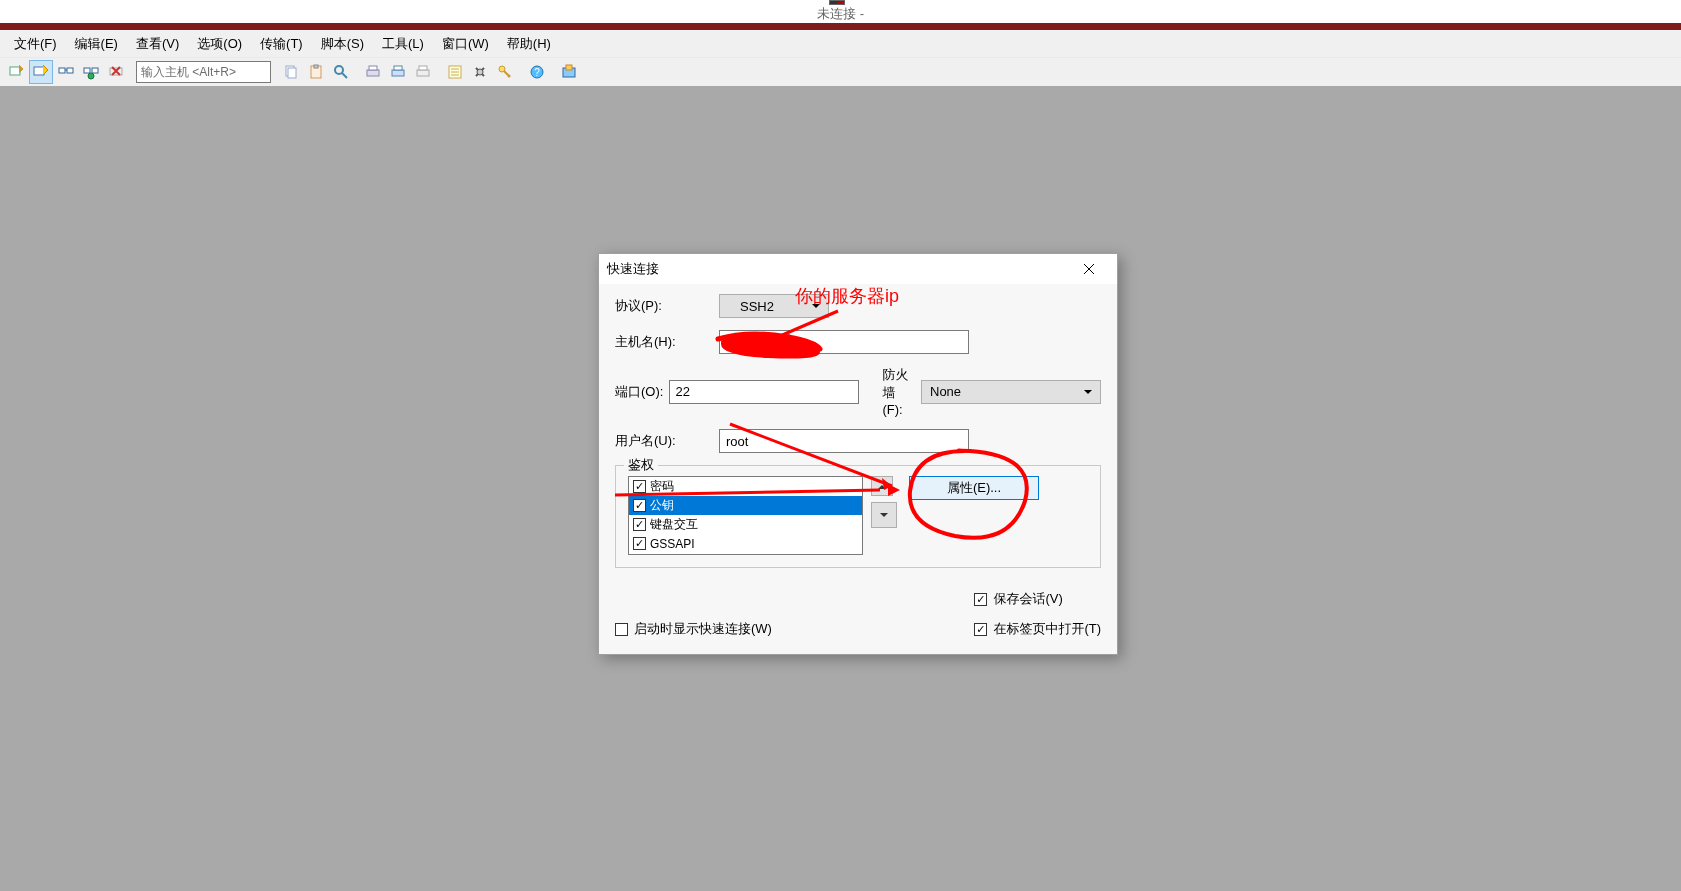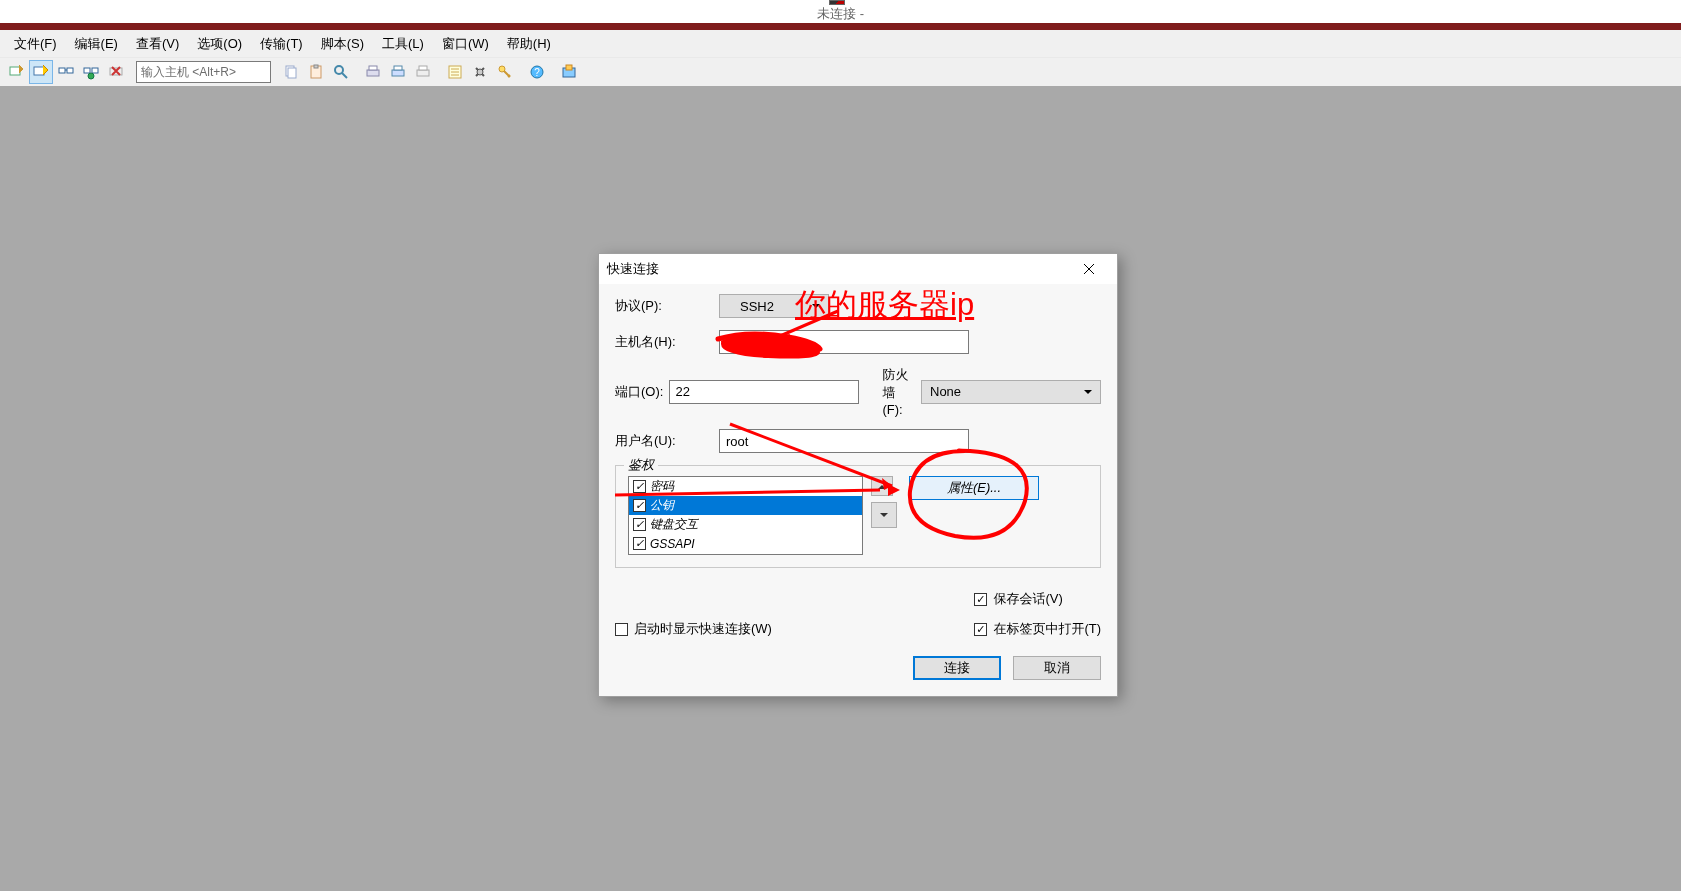--- a/index.html
+++ b/index.html
@@ -25,21 +25,21 @@
   .dlg-close { width: 40px; height: 24px; display: flex; align-items: center; justify-content: center; cursor: default; }
   .dlg-close svg { width: 12px; height: 12px; }
   .dlg-body { padding: 10px 16px 16px 16px; }
   .formrow { display: flex; align-items: center; margin-bottom: 12px; }
   .flab { width: 104px; }
   .finput { flex: 0 0 250px; height: 24px; border: 1px solid #7a7a7a; background: #fff; font: inherit; padding: 0 6px; }
   .finput.short { flex: 0 0 75px; }
   .dropdown { flex: 0 0 180px; height: 24px; border: 1px solid #adadad; background: #e1e1e1; position: relative; display: flex; align-items: center; padding: 0 22px 0 8px; }
   .dropdown.wide { flex: 0 0 110px; padding-left: 20px; }
   .dropdown::after { content: ""; position: absolute; right: 8px; top: 50%; margin-top: -2px; border: 4px solid transparent; border-top-color: #000; }
-  .fieldset { border: 1px solid #c9c9c9; padding: 10px 12px 12px 12px; margin-top: 4px; position: relative; font-style: italic; }
+  .fieldset { border: 1px solid #c9c9c9; padding: 10px 12px 12px 12px; margin-top: 4px; position: relative; }
   .fieldset .legend { position: absolute; top: -10px; left: 8px; background: #f7f7f7; padding: 0 4px; }
   .authlist { width: 235px; height: 79px; border: 1px solid #7a7a7a; background: #fff; }
   .auth-item { height: 19px; display: flex; align-items: center; padding: 0 4px; gap: 4px; font-size: 12px; }
   .auth-item.selected { background: #0078d7; color: #fff; }
   .auth-cb { width: 13px; height: 13px; border: 1px solid #333; background: #fff; display: inline-flex; align-items: center; justify-content: center; }
   .auth-cb.checked::after { content: "✓"; font-size: 11px; line-height: 1; color: #000; }
   .auth-item.selected .auth-cb { background: #fff; }
   .spin-col { display: flex; flex-direction: column; gap: 6px; margin-left: 8px; }
   .spinbtn { width: 22px; height: 20px; border: 1px solid #adadad; background: #e1e1e1; display: flex; align-items: center; justify-content: center; }
   .spinbtn::after { content: ""; border: 4px solid transparent; }
@@ -51,21 +51,21 @@
   .auth-right { display: flex; flex-direction: column; align-items: flex-start; }
   .checkrow { display: flex; align-items: center; gap: 6px; margin-top: 4px; }
   .winbtn { width: 88px; height: 24px; background: #e1e1e1; border: 1px solid #adadad; display: flex; align-items: center; justify-content: center; cursor: default; }
   .winbtn.primary { border: 2px solid #0078d7; }
   .footrow { display: flex; justify-content: space-between; margin-top: 18px; align-items: flex-end; }
   .foot-right { display: flex; flex-direction: column; gap: 8px; align-items: flex-start; }
   .btnrow { display: flex; justify-content: flex-end; gap: 12px; margin-top: 18px; }
 
   
   .annot-svg { position: absolute; left: 0; top: 0; pointer-events: none; }
-  .annot-text { position: absolute; color: #f00; font-size: 31px; font-family: "Microsoft YaHei", sans-serif; pointer-events: none; font-weight: 500; text-decoration: underline; }
+  .annot-text { position: absolute; color: #f00; font-size: 18px; font-family: "Microsoft YaHei", sans-serif; pointer-events: none; font-weight: 500; }
 
   .cbwrap { width: 13px; height: 13px; border: 1px solid #333; background: #fff; display: inline-flex; align-items: center; justify-content: center; flex: 0 0 13px; }
   .cbwrap.checked::after { content: "✓"; font-size: 11px; line-height: 1; }
 </style>
 </head>
 <body>
 
 <div class="titlebar">
   <span class="app-icon"></span>
   <span class="title">未连接 -</span>
@@ -273,28 +273,20 @@
             <span class="cbwrap checked" id="cb-save"></span>
             <span>保存会话(V)</span>
           </label>
           <label class="checkrow">
             <span class="cbwrap checked" id="cb-tab"></span>
             <span>在标签页中打开(T)</span>
           </label>
         </div>
       </div>
 
-      <div class="btnrow">
-        <span class="winbtn primary">
-          <span>连接</span>
-        </span>
-        <span class="winbtn">
-          <span>取消</span>
-        </span>
-      </div>
 
     </div>
   </div>
 
   <span class="annot-text" style="left:795px; top:198px;">你的服务器ip</span>
   <svg class="annot-svg" width="1681" height="805">
 
     <path d="M723 258 q20 -12 55 -6 q35 6 35 10 q0 6 -45 6 q-45 0 -45 -10z
              M723 256 q25 -10 60 -4 q32 6 35 14 q0 6 -50 4 q-45 -2 -45 -14z" fill="#f00" stroke="#f00" stroke-width="4"></path>
     <path d="M718 253 q30 -9 70 -2 q28 5 32 12" fill="none" stroke="#f00" stroke-width="5" stroke-linecap="round"></path>

